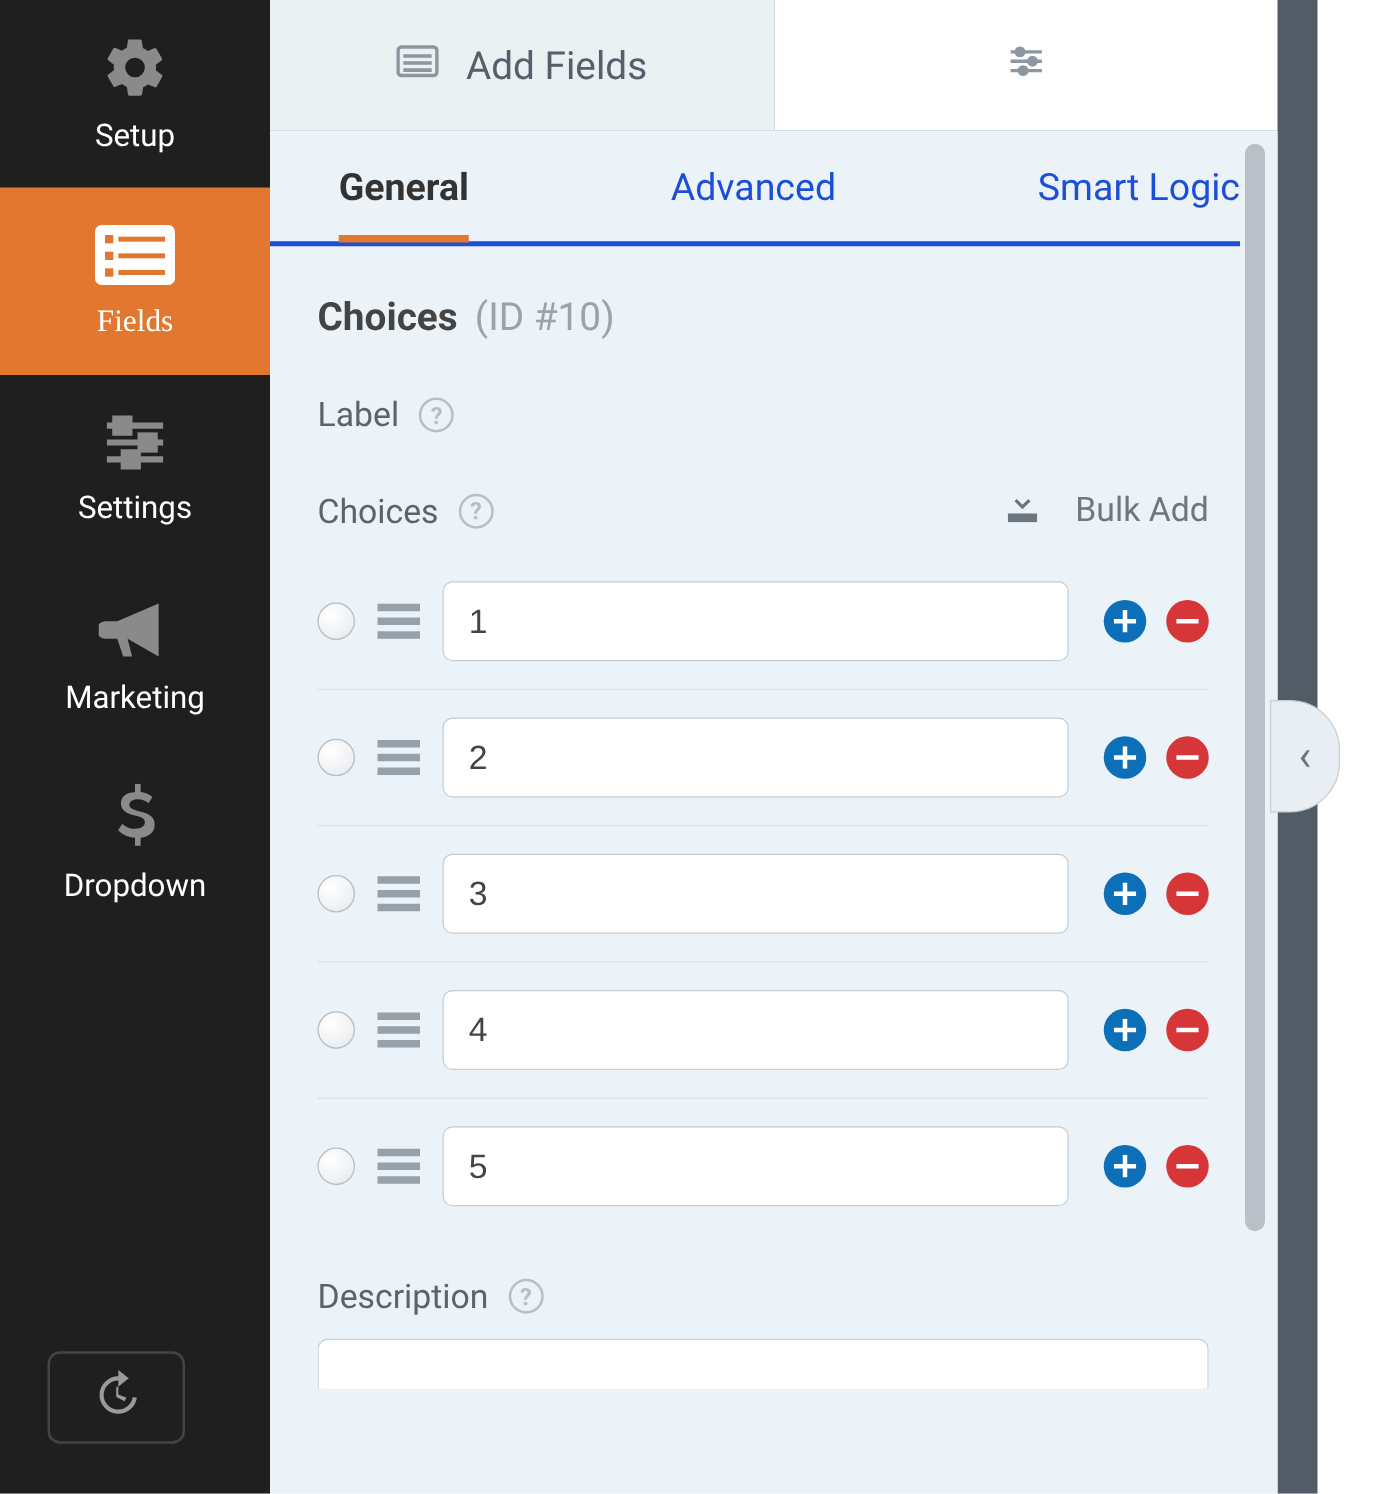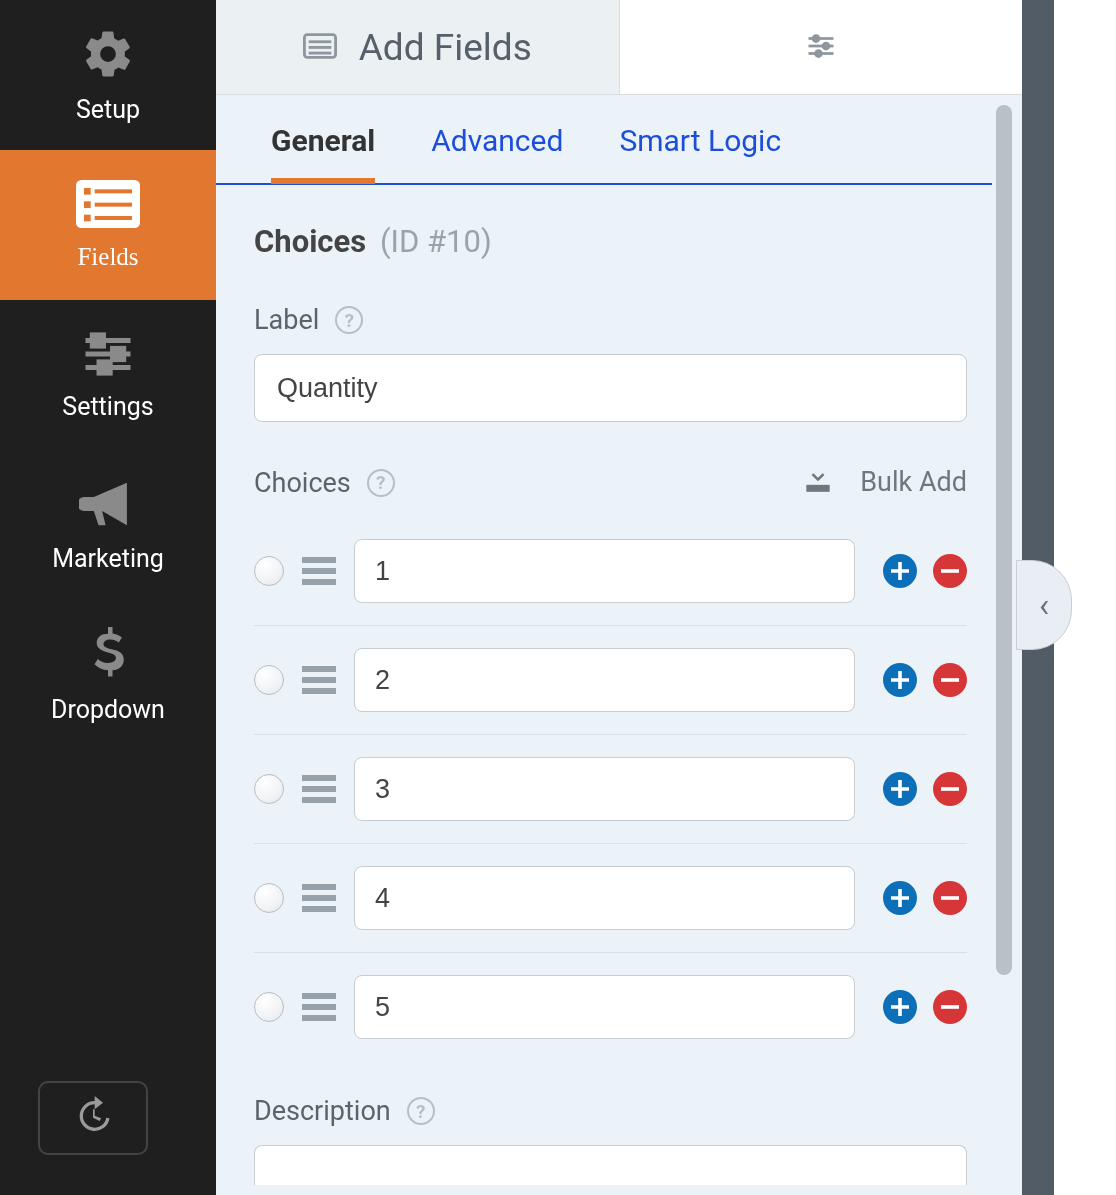--- a/index.html
+++ b/index.html
@@ -65,39 +65,40 @@
     display: flex;
     border-bottom: 1px solid #d8dde1;
     width: calc(100% - 94px);
   }
   .tabbar .tab {
     flex: 1;
     display: flex;
     align-items: center;
     justify-content: center;
     gap: 22px;
-    font-size: 37px;
+    font-size: 31px;
     color: #55606b;
     cursor:pointer;
   }
   .tabbar .tab.inactive { background: #ebf0f3; border-right: 1px solid #d8dde1; }
   .tabbar .tab.active { background: #fff; font-weight:700; color:#444; }
   .tabbar .tab .ticon { color:#8e979f; }
   .content-wrap {
     flex: 1;
     background: #ebf3f9;
     position: relative;
     width: calc(100% - 94px);
   }
   .subtabs {
     display: flex;
     gap: 56px;
     padding: 28px 0 0 55px;
-    border-bottom: 2px solid #1d4ed8;
+    border-bottom: 4px solid #1d4ed8;
     margin: 0 30px 0 0;
+    justify-content: space-between;
   }
   .subtab {
     font-size: 30px;
     color: #1d4ed8;
     padding-bottom: 20px;
     cursor:pointer;
   }
   .subtab.active {
     color: #333;
     font-weight: 700;
@@ -282,21 +283,20 @@
         <span class="muted"><span>(ID #</span><span>10</span><span>)</span></span>
       </div>
 
       <div class="group">
         <div class="group-hdr">
           <div class="group-label">
             <span>Label</span>
             <span class="help-icon">?</span>
           </div>
         </div>
-        <input class="text-input" value="Quantity" style="">
       </div>
 
       <div class="group">
         <div class="group-hdr">
           <div class="group-label">
             <span>Choices</span>
             <span class="help-icon">?</span>
           </div>
           <div class="bulk-add">
             <span>

